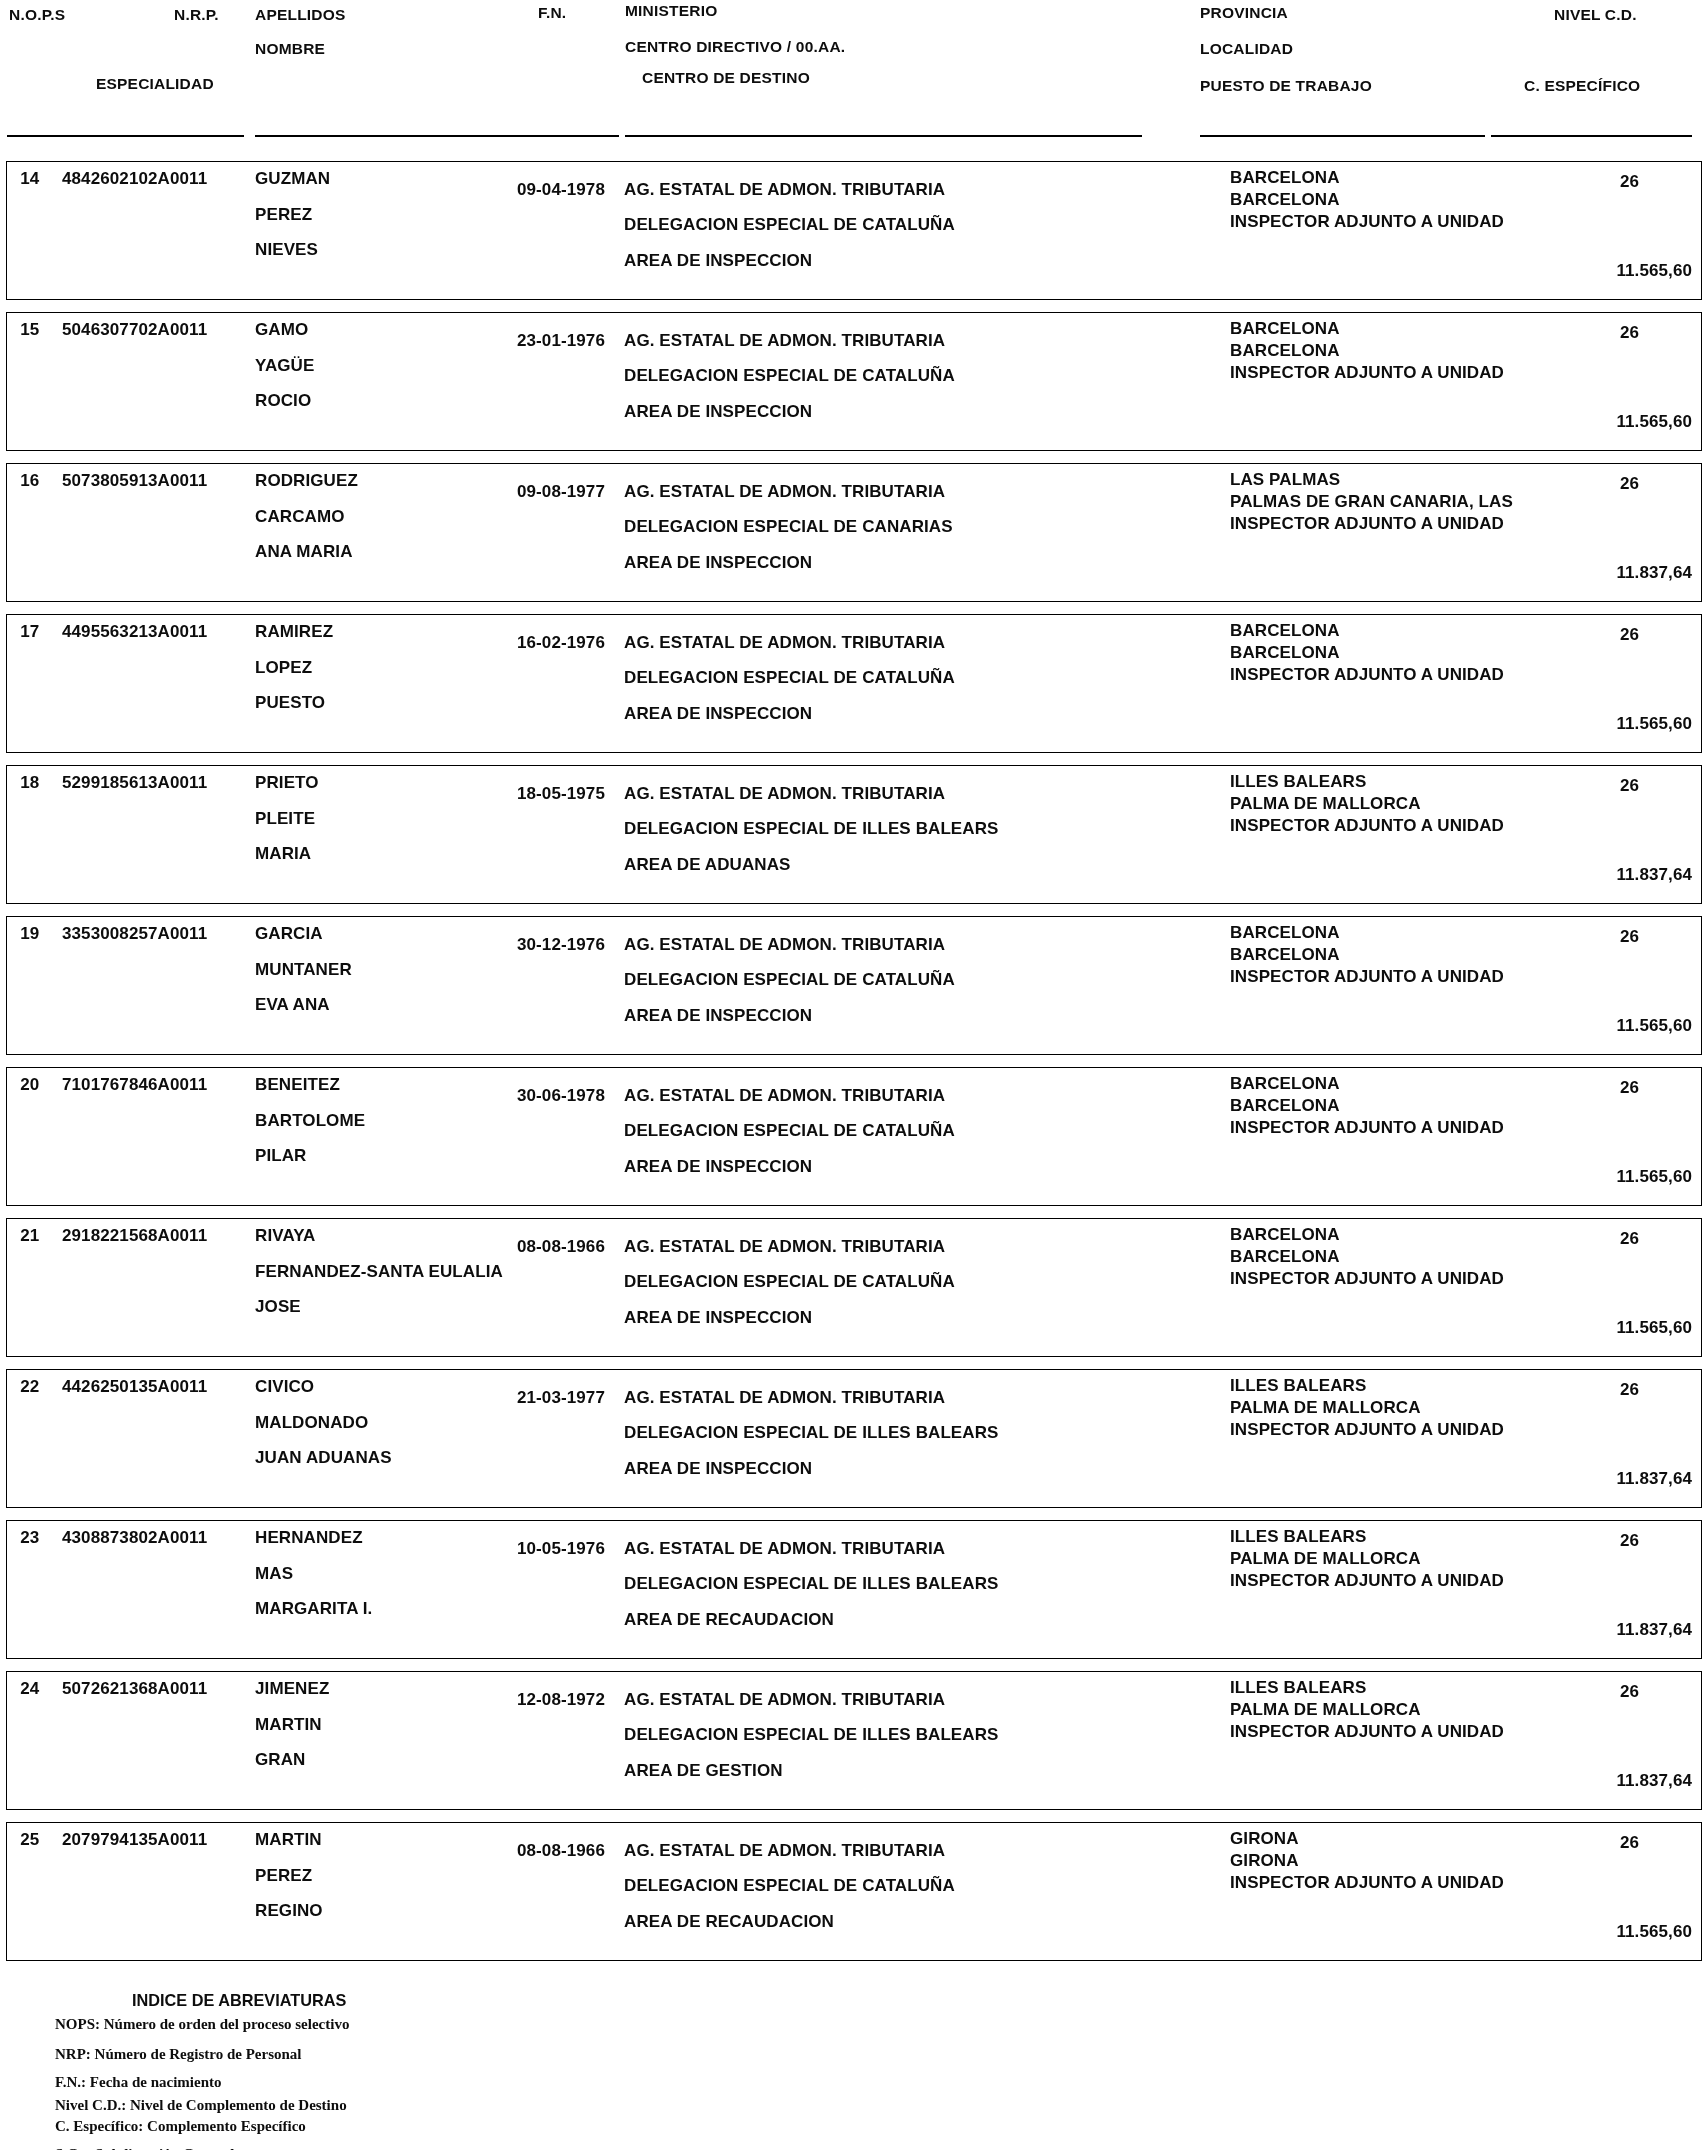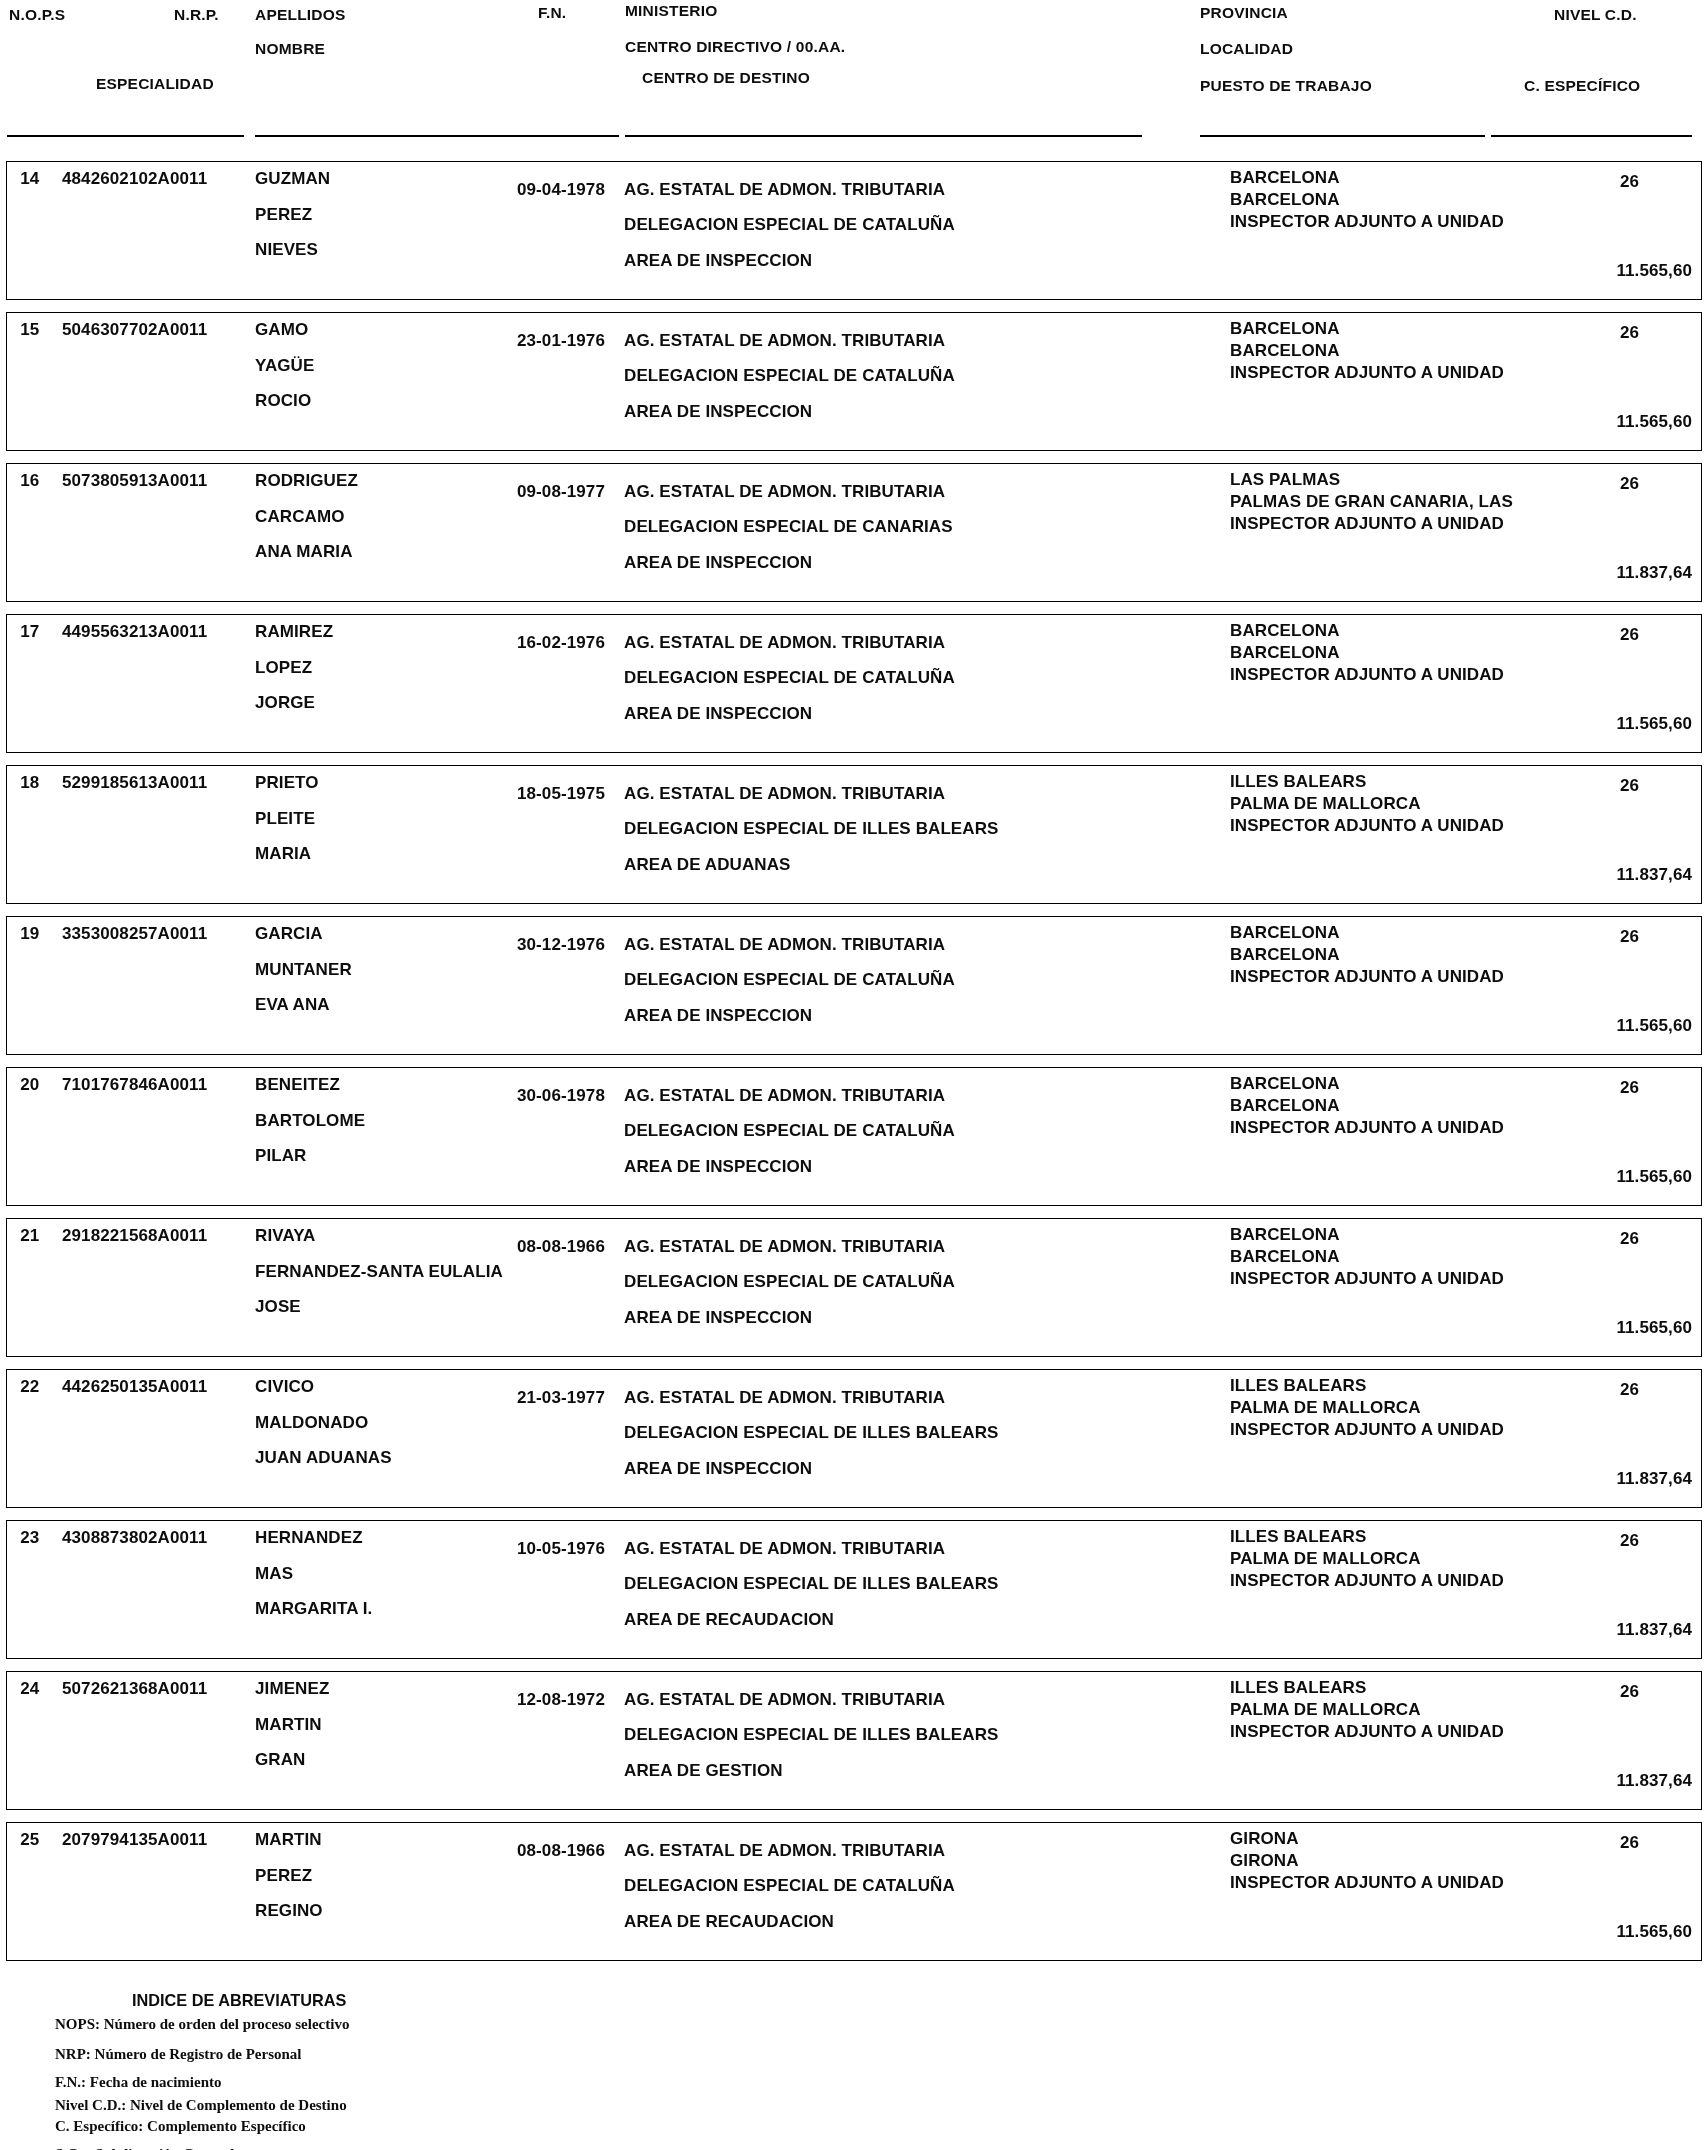--- a/index.html
+++ b/index.html
@@ -181,21 +181,21 @@
       <div class="cell c-puesto">INSPECTOR ADJUNTO A UNIDAD</div>
       <div class="cell c-nivel">26</div>
       <div class="cell c-cesp">11.837,64</div>
     </div>
 
     <div class="row-box">
       <div class="cell c-nops">17</div>
       <div class="cell c-nrp">4495563213A0011</div>
       <div class="cell c-ap1">RAMIREZ</div>
       <div class="cell c-ap2">LOPEZ</div>
-      <div class="cell c-nombre">JORGE</div>
+      <div class="cell c-nombre">PUESTO</div>
       <div class="cell c-fn">16-02-1976</div>
       <div class="cell c-min1">AG. ESTATAL DE ADMON. TRIBUTARIA</div>
       <div class="cell c-min2">DELEGACION ESPECIAL DE CATALUÑA</div>
       <div class="cell c-min3">AREA DE INSPECCION</div>
       <div class="cell c-prov">BARCELONA</div>
       <div class="cell c-loc">BARCELONA</div>
       <div class="cell c-puesto">INSPECTOR ADJUNTO A UNIDAD</div>
       <div class="cell c-nivel">26</div>
       <div class="cell c-cesp">11.565,60</div>
     </div>

